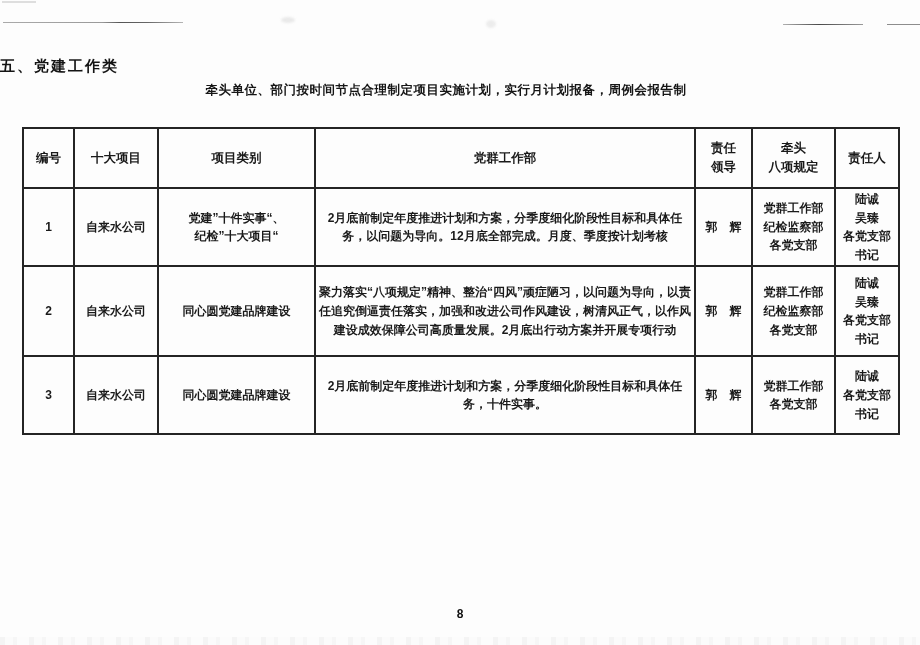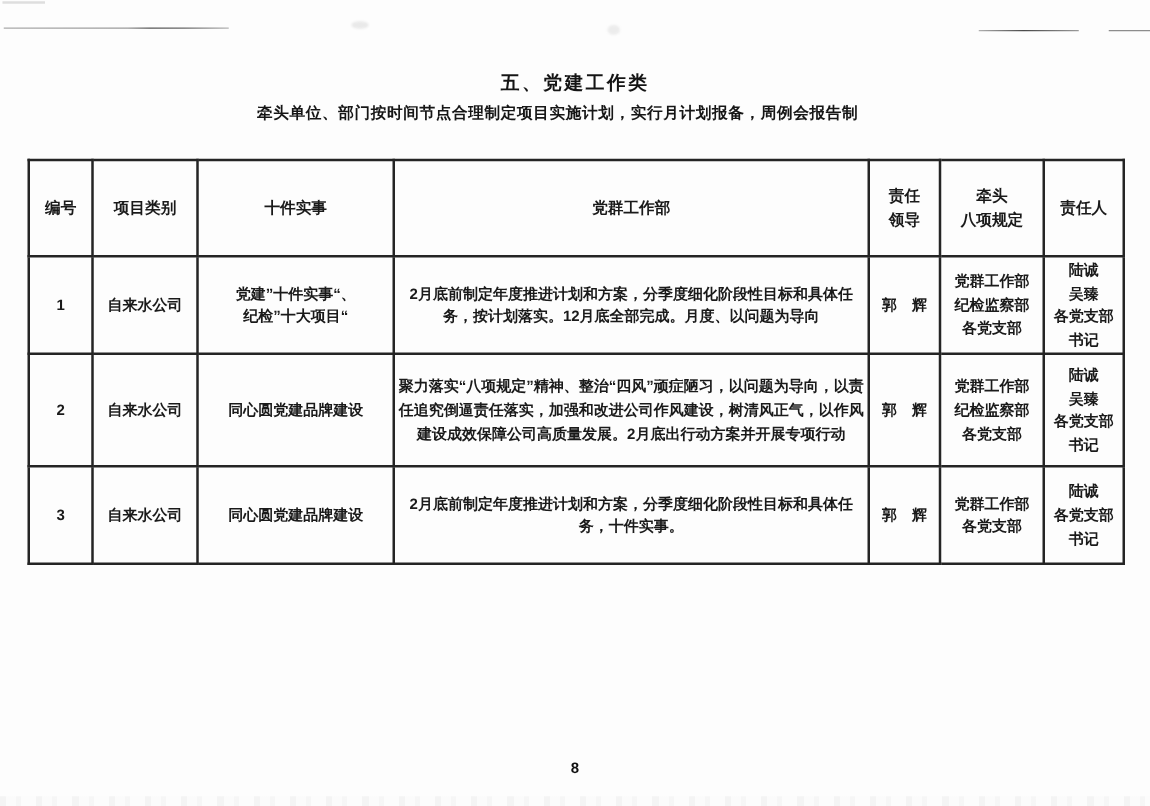--- a/index.html
+++ b/index.html
@@ -6,21 +6,21 @@
   body{
     width:920px;height:645px;
     background:#fdfdfd;
     font-family:"Liberation Sans","DejaVu Sans",sans-serif;
     color:#1a1a1a;
     position:relative;
     overflow:hidden;
   }
   .doc-title{
     position:absolute;top:57px;left:0;width:920px;
-    text-align:center;font-size:15px;font-weight:bold;
+    font-size:15px;font-weight:bold;
     letter-spacing:2px;color:#141414;
   }
   .doc-subtitle{
     position:absolute;top:82px;left:0;width:892px;
     text-align:center;font-size:12.5px;font-weight:bold;
     letter-spacing:0.5px;color:#161616;
   }
   table.main{
     position:absolute;left:22px;top:127px;
     border-collapse:collapse;table-layout:fixed;
@@ -32,21 +32,21 @@
     font-size:12px;
     color:#1a1a1a;
     text-align:center;
     vertical-align:middle;
     white-space:pre-line;
     padding:1px 2px;
     line-height:1.55;
     overflow:hidden;
   }
   table.main th{font-size:12.5px;line-height:1.5;}
-  tr.hdr{height:77px;}
+  tr.hdr{height:60px;}
   tr.r1{height:75px;}
   tr.r2{height:90px;}
   tr.r3{height:78px;}
   td.assess{
     text-align:left;
     line-height:20px;
     font-size:12.3px;
     padding:2px 3px;
   }
   .page-number{
@@ -92,35 +92,35 @@
     <col style="width:84px">
     <col style="width:157px">
     <col style="width:380px">
     <col style="width:57px">
     <col style="width:83px">
     <col style="width:64px">
   </colgroup>
   <tbody>
     <tr class="hdr">
       <th>编号</th>
+      <th>十大项目</th>
       <th>项目类别</th>
-      <th>十件实事</th>
       <th>党群工作部</th>
       <th>责任
 领导</th>
       <th>牵头
 八项规定</th>
       <th>责任人</th>
     </tr>
     <tr class="r1">
       <td>1</td>
       <td>自来水公司</td>
       <td>党建”十件实事“、
 纪检”十大项目“</td>
-      <td class="assess">2月底前制定年度推进计划和方案，分季度细化阶段性目标和具体任务，按计划落实。12月底全部完成。月度、以问题为导向</td>
+      <td class="assess">2月底前制定年度推进计划和方案，分季度细化阶段性目标和具体任务，以问题为导向。12月底全部完成。月度、季度按计划考核</td>
       <td>郭　辉</td>
       <td>党群工作部
 纪检监察部
 各党支部</td>
       <td>陆诚
 吴臻
 各党支部
 书记</td>
     </tr>
     <tr class="r2">

